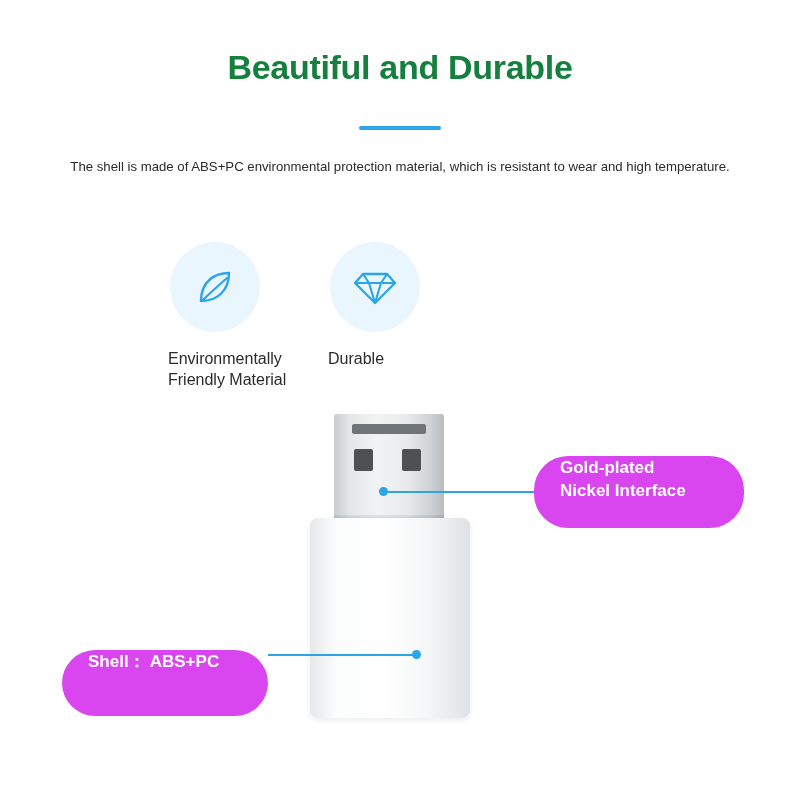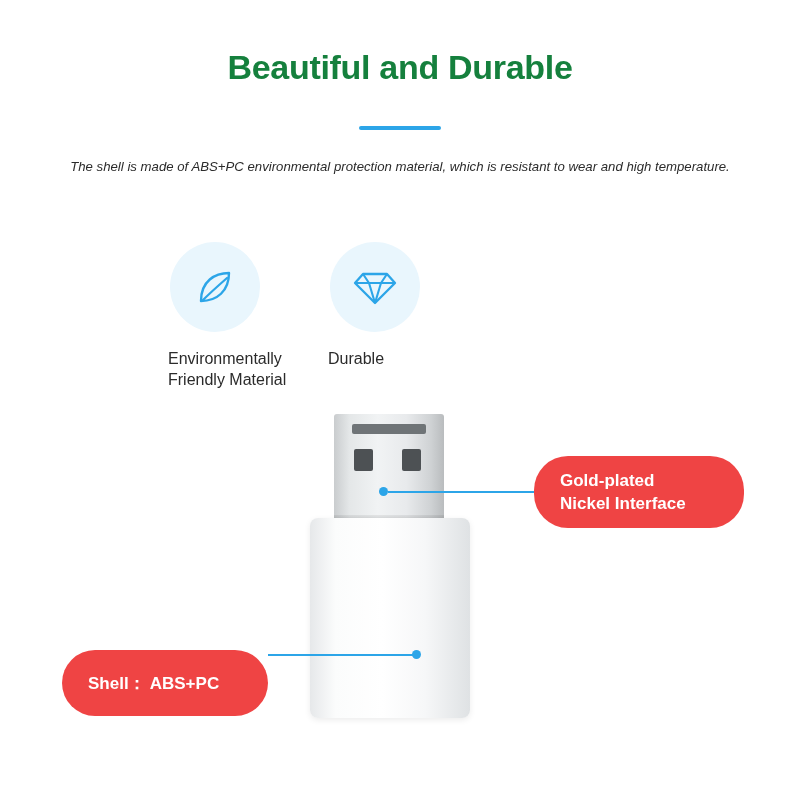--- a/index.html
+++ b/index.html
@@ -45,21 +45,20 @@
     left: 0;
     width: 800px;
     text-align: center;
     font-size: 13.2px;
     line-height: 24px;
     color: #2b2b2b;
   }
   .intro .line {
     display: block;
     white-space: nowrap;
-    font-style: italic;
   }
 
   
   .features {
     position: absolute;
     top: 242px;
     left: 168px;
     width: 480px;
     display: flex;
     justify-content: flex-start;
@@ -142,28 +141,28 @@
     width: 160px;
     height: 200px;
     background: linear-gradient(to right,#e6e8ea 0%,#fbfcfc 16%,#ffffff 45%,#f6f7f8 72%,#dfe2e4 100%);
     border-radius: 8px;
     box-shadow: 0 2px 6px rgba(0,0,0,0.08);
   }
 
   
   .callout {
     position: absolute;
-    background: #ef4444;
+    background: #d946ef;
     color: #ffffff;
     border-radius: 34px;
     font-size: 17px;
     font-weight: bold;
     line-height: 23px;
     display: flex;
-    align-items: center;
+    align-items: flex-start;
     padding: 0 26px;
   }
   .callout-gold {
     left: 534px;
     top: 456px;
     width: 210px;
     height: 72px;
     box-sizing: border-box;
   }
   .callout-shell {

